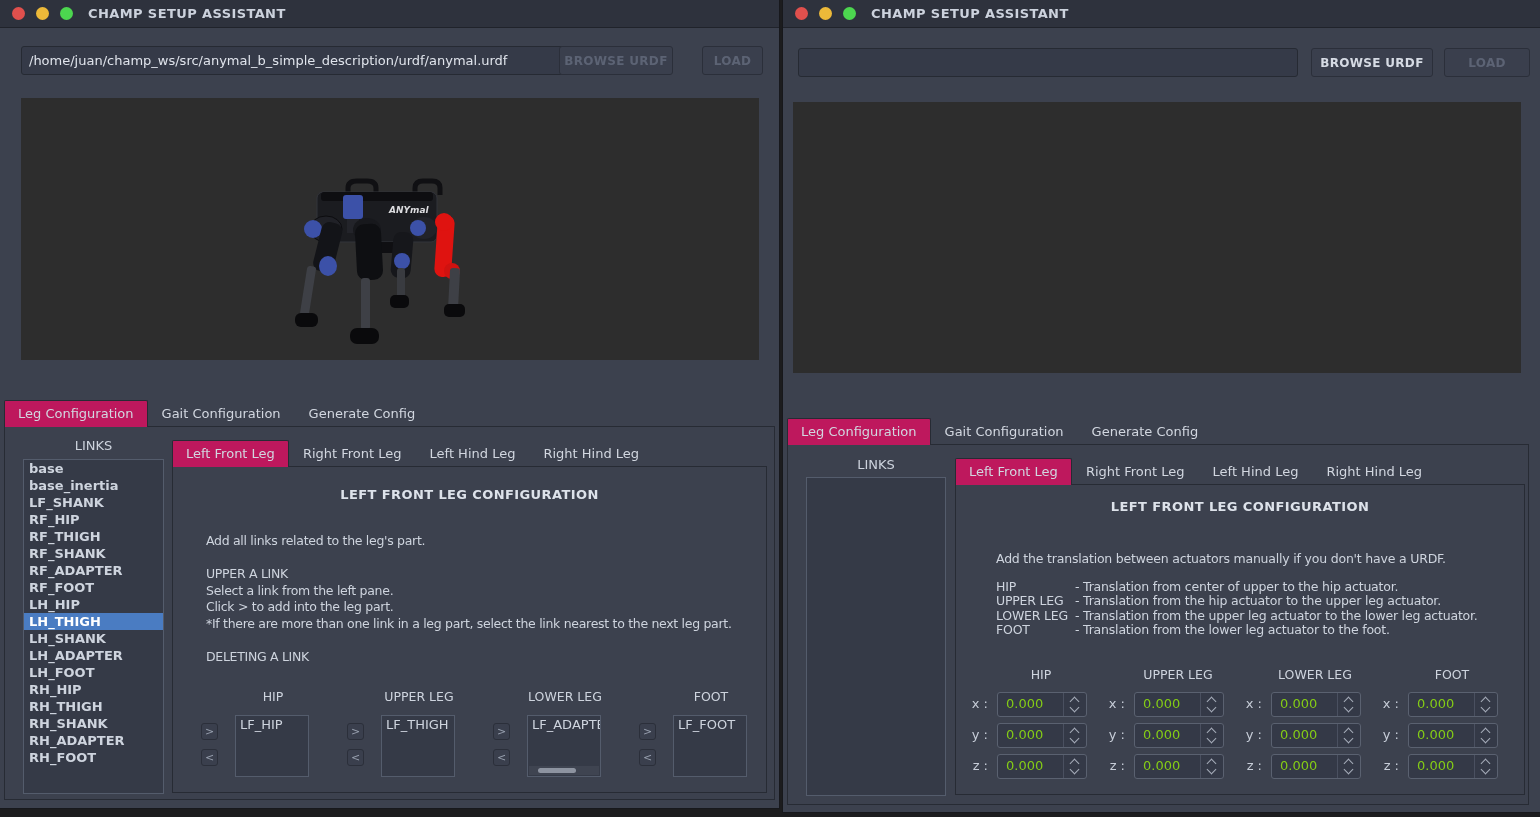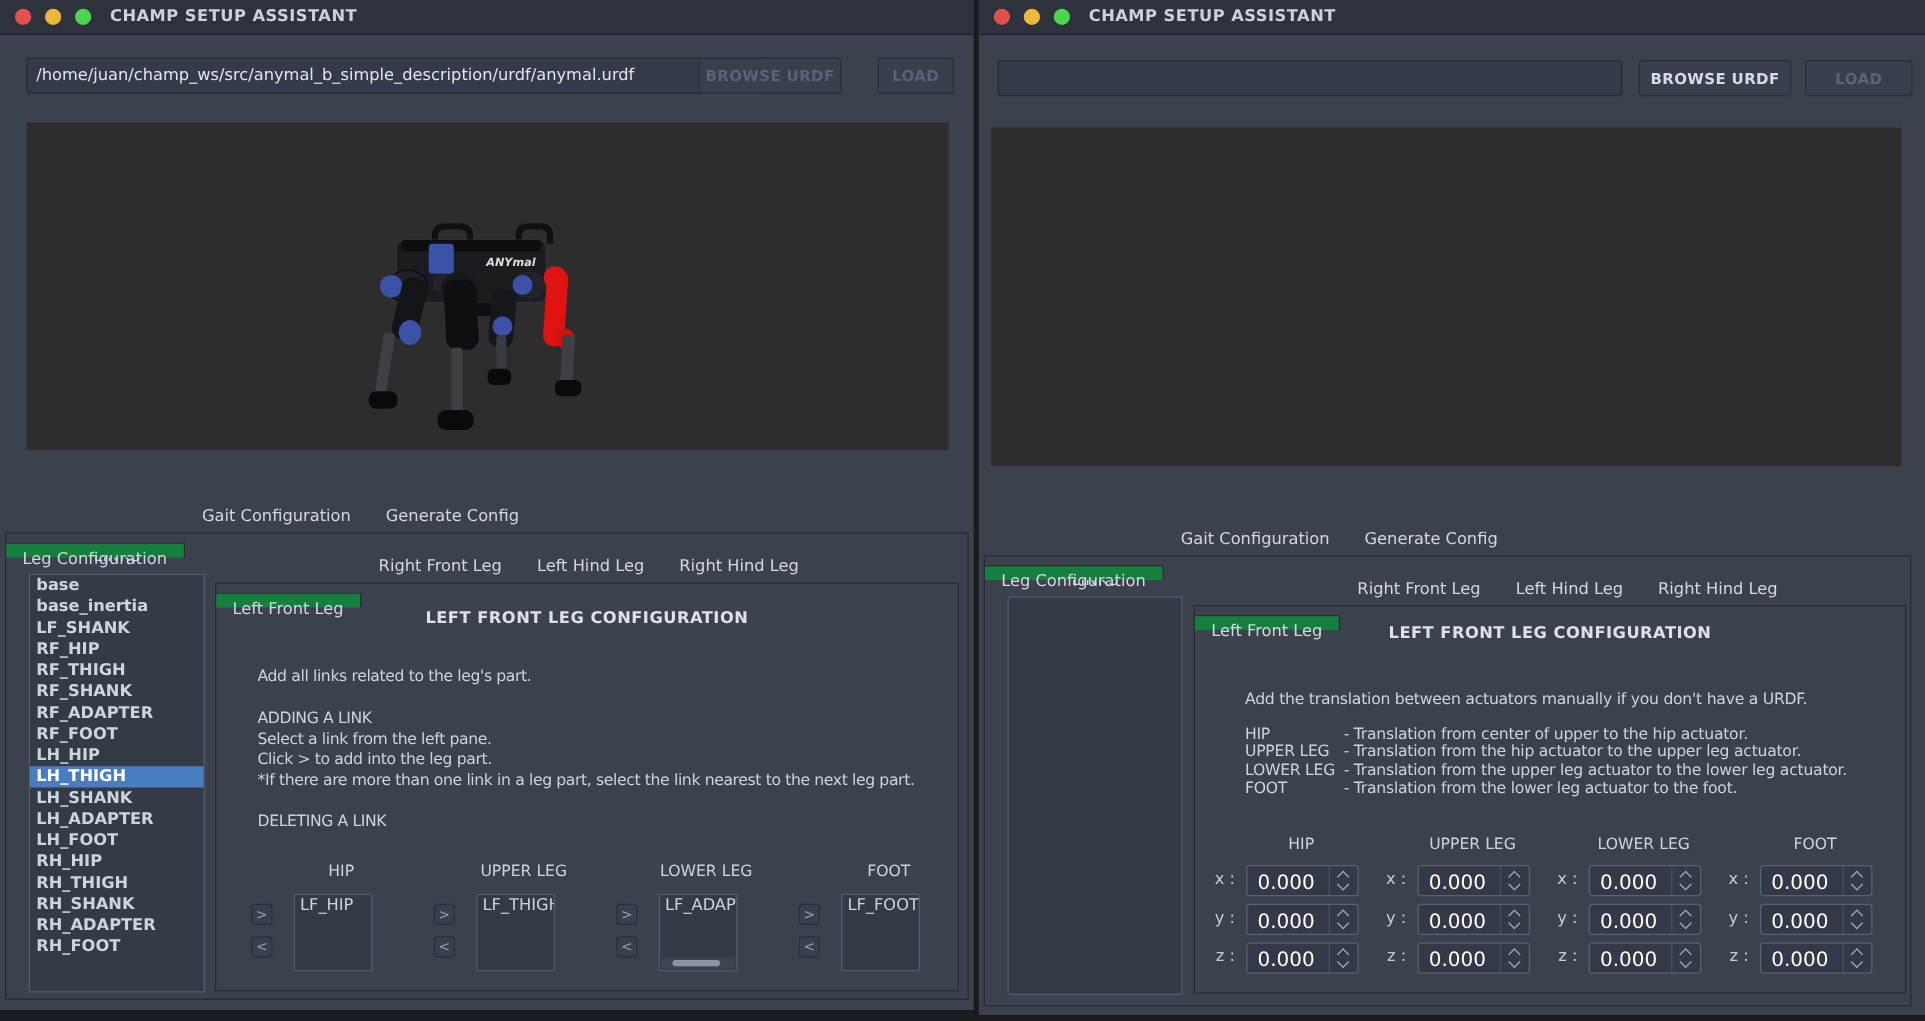--- a/index.html
+++ b/index.html
@@ -19,49 +19,49 @@
   .field{position:absolute;background:#353a48;border:1px solid #262a33;border-radius:3px;color:#e0e4ec;
     font-size:13px;padding:0 7px;box-sizing:border-box;font-family:inherit;outline:none;}
   .btn{position:absolute;background:#3a3f4d;border:1px solid #2b2f3a;border-radius:3px;font-size:12px;font-weight:bold;
     letter-spacing:.3px;color:#d6dbe4;text-align:center;box-sizing:border-box;font-family:inherit;cursor:pointer;padding:0;}
   .btn.disabled{color:#5c6374;}
   .viewport{position:absolute;background:#2d2d2d;}
   .robot-svg{position:absolute;left:0;top:0;}
   .tabs{position:absolute;display:flex;align-items:stretch;z-index:3;}
   .tab{font-size:13px;color:#d2d7e0;padding:5px 13px 6px 13px;border:1px solid transparent;border-bottom:none;
     white-space:nowrap;cursor:pointer;box-sizing:border-box;}
-  .tab.active{background:#15803d;border-color:#272b34;border-top-left-radius:2px;border-top-right-radius:2px;margin-top:34px;}
+  .tab.active{background:#be185d;border-color:#272b34;border-top-left-radius:2px;border-top-right-radius:2px;}
   .frame{position:absolute;border:1px solid #272b34;box-sizing:border-box;overflow:hidden;}
   .links-title{position:absolute;font-size:13px;color:#cdd3dd;text-align:center;}
   .list{position:absolute;background:#353a47;border:1px solid #545c6c;overflow:hidden;box-sizing:border-box;cursor:default;font-weight:bold;}
   .list-item{height:17px;line-height:17px;padding:0 5px;font-size:13px;color:#ced4de;white-space:nowrap;}
   .list-item.selected{background:#4a7cc2;color:#ffffff;}
   .panel-heading{position:absolute;left:0;width:100%;text-align:center;font-size:13px;font-weight:bold;
     letter-spacing:.4px;color:#dde2ea;white-space:nowrap;}
   .instr{position:absolute;font-size:12.5px;letter-spacing:-.3px;color:#ced4de;}
   .instr div{height:16.5px;line-height:16.5px;white-space:nowrap;}
   .leg-part{position:absolute;width:112px;height:92px;}
   .part-label{position:absolute;left:34px;top:0;width:76px;text-align:center;font-size:12.5px;color:#ced4de;white-space:nowrap;}
   .mini-btn{position:absolute;left:0;width:17px;height:17px;background:#3a3f4d;border:1px solid #2b2f3a;border-radius:3px;
     color:#98a0af;font-size:11px;line-height:14px;text-align:center;padding:0;cursor:pointer;font-family:inherit;}
   .mini-btn.add{top:34px;}
   .mini-btn.remove{top:60px;}
-  .part-box{position:absolute;left:34px;top:26px;width:63px;height:62px;background:#353a47;border:1px solid #545c6c;
+  .part-box{position:absolute;left:34px;top:26px;width:74px;height:62px;background:#353a47;border:1px solid #545c6c;
     overflow:hidden;box-sizing:border-box;}
   .part-item{font-size:13px;line-height:17px;padding:0 4px;color:#ced4de;white-space:nowrap;}
   .hscroll{position:absolute;left:1px;right:1px;bottom:1px;height:9px;background:#3f4451;}
   .hthumb{position:absolute;left:9px;top:2px;width:38px;height:5px;border-radius:3px;background:#8d93a0;}
   .intro-line{position:absolute;font-size:12.5px;letter-spacing:-.2px;color:#ced4de;white-space:nowrap;}
   .desc-table{position:absolute;font-size:12.5px;letter-spacing:-.2px;line-height:14.4px;color:#ced4de;}
   .desc-row{display:flex;white-space:nowrap;}
   .desc-term{width:79px;flex:none;}
   .col-head{position:absolute;width:88px;text-align:center;font-size:12.5px;color:#ced4de;white-space:nowrap;}
   .axis-label{position:absolute;width:26px;text-align:right;font-size:13px;color:#c7cdd8;}
   .spinbox{position:absolute;width:90px;height:25px;background:#343947;border:1px solid #5a6170;border-radius:3px;box-sizing:border-box;}
-  .spin-value{position:absolute;left:8px;top:3px;font-size:16px;color:#ffffff;}
+  .spin-value{position:absolute;left:8px;top:3px;font-size:13px;color:#84cc16;}
   .spin-arrows{position:absolute;right:0;top:0;bottom:0;width:22px;border-left:1px solid #4a5060;cursor:pointer;}
   .chev{position:absolute;left:7px;width:6px;height:6px;border-left:1.6px solid #a6adba;border-top:1.6px solid #a6adba;}
   .chev.up{top:5px;transform:rotate(45deg);}
   .chev.down{bottom:5px;transform:rotate(225deg);}
 </style>
 </head>
 <body>
 
 <div class="window" style="left:0;top:0;width:779px;height:808px;">
   <div class="titlebar">
@@ -152,21 +152,21 @@
     <div class="tab">Left Hind Leg</div>
     <div class="tab">Right Hind Leg</div>
   </div>
 
   <div class="frame" style="left:172px;top:466px;width:595px;height:327px;">
     <div class="panel-heading" style="top:20px;">LEFT FRONT LEG CONFIGURATION</div>
 
     <div class="instr" style="left:33px;top:66px;">
       <div>Add all links related to the leg's part.</div>
       <div></div>
-      <div>ADDING A LINK</div>
+      <div>UPPER A LINK</div>
       <div>Select a link from the left pane.</div>
       <div>Click &gt; to add into the leg part.</div>
       <div>*If there are more than one link in a leg part, select the link nearest to the next leg part.</div>
       <div></div>
       <div>DELETING A LINK</div>
     </div>
 
     <div class="leg-part" style="left:28px;top:222px;">
       <div class="part-label">HIP</div>
       <button class="mini-btn add">&gt;</button>

